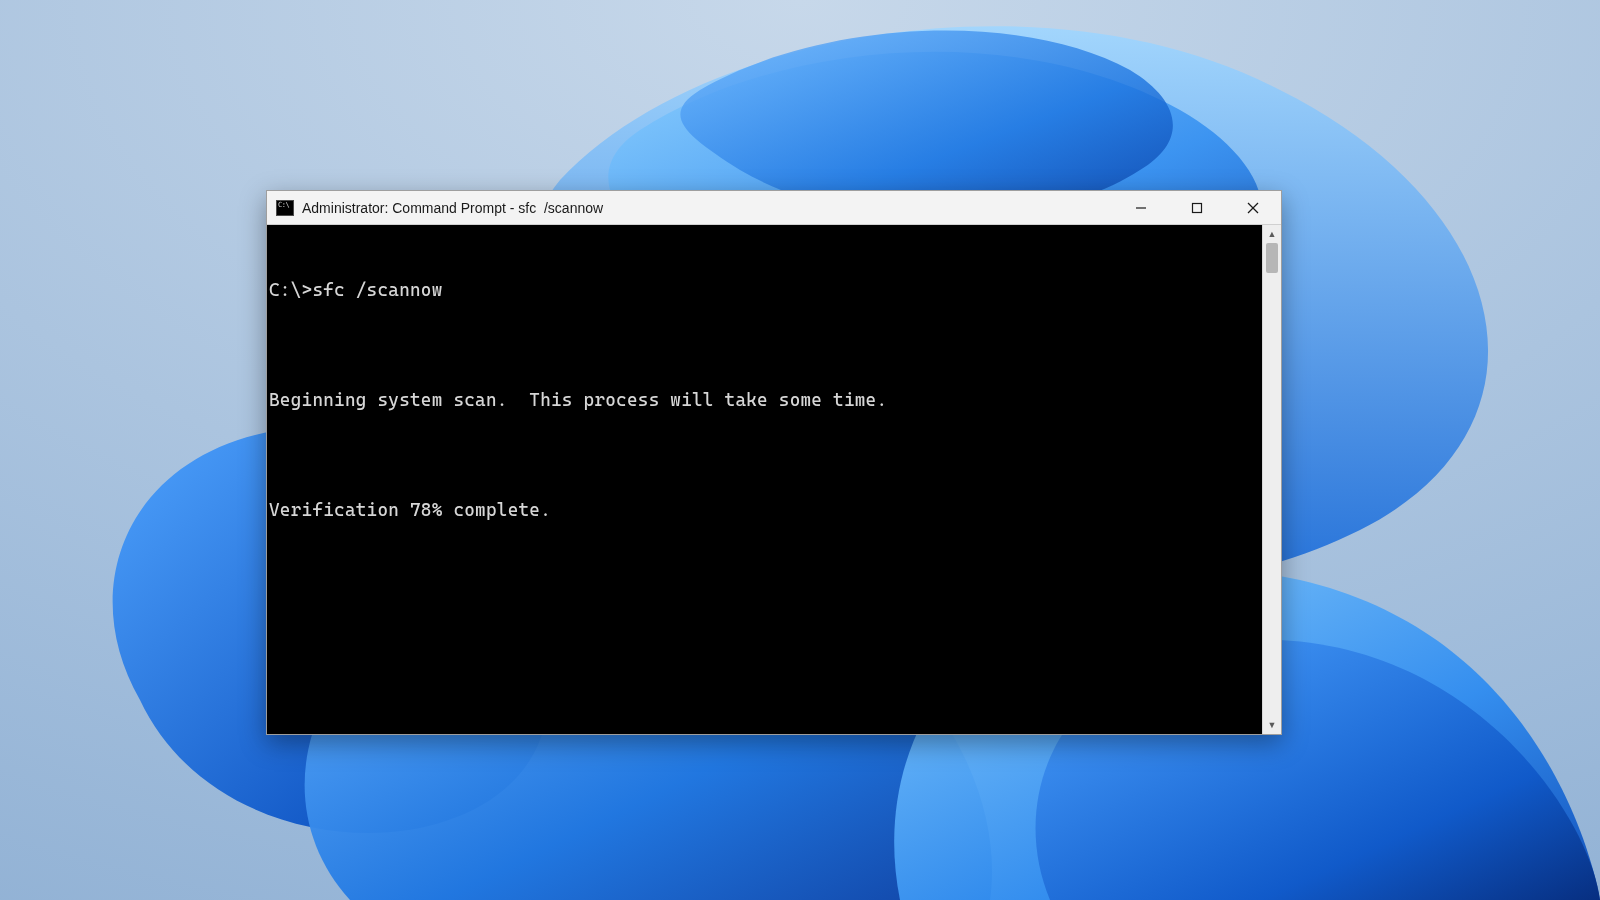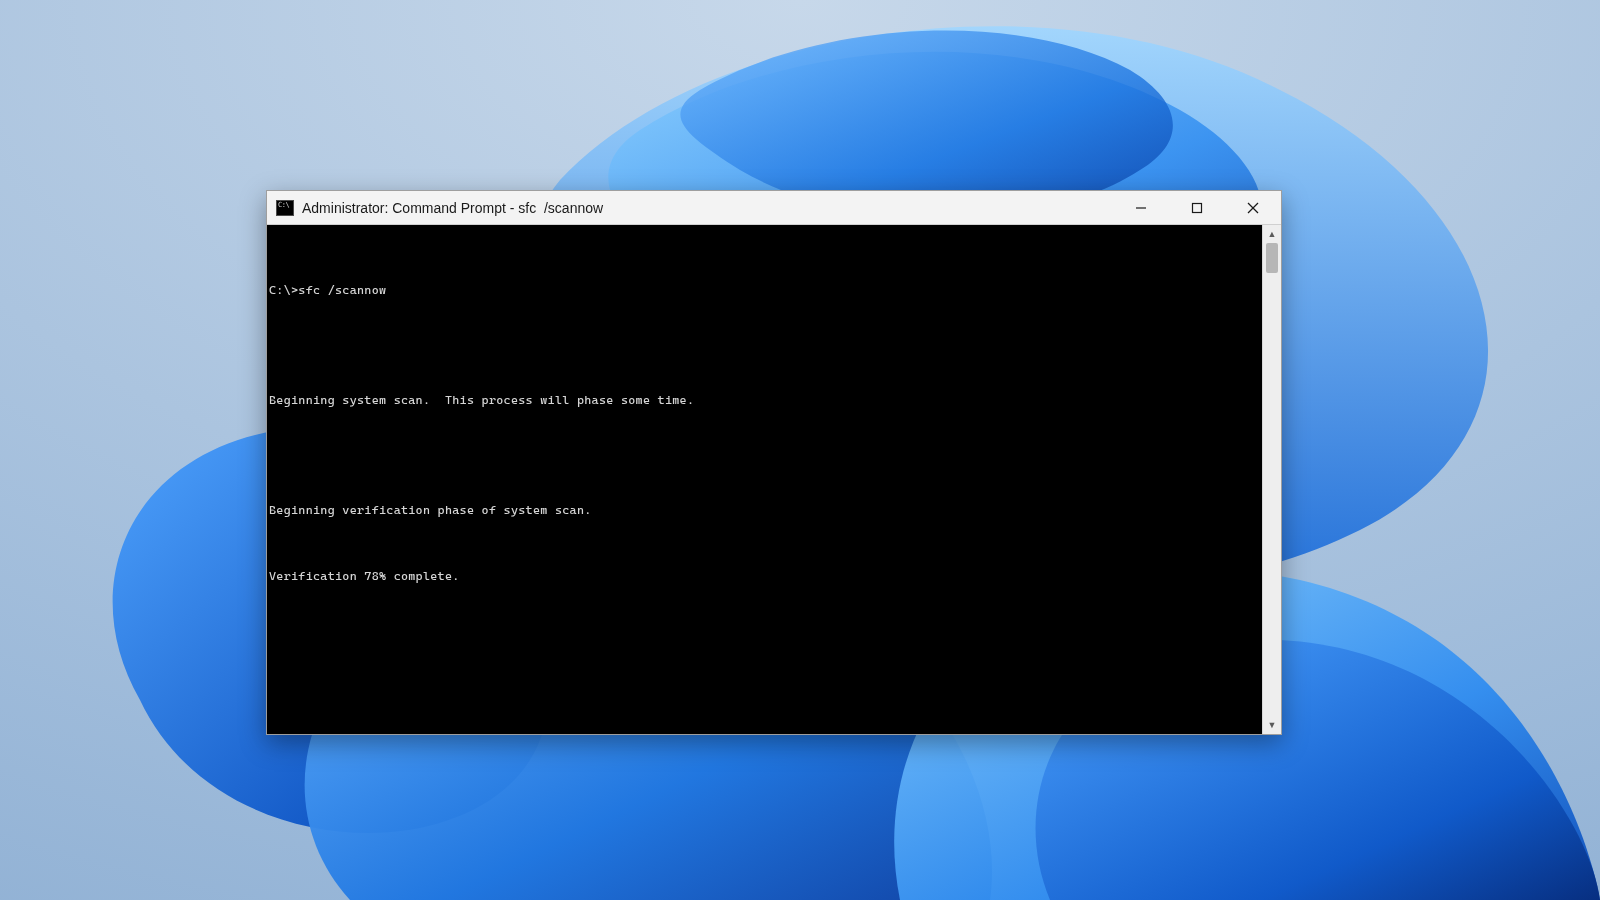--- a/index.html
+++ b/index.html
@@ -96,21 +96,21 @@
     .client-area {
       flex: 1 1 auto;
       display: flex;
       background: #ffffff;
     }
     .console {
       flex: 1 1 auto;
       background: #000000;
       color: #d6d6d6;
       font-family: "Cascadia Mono", Consolas, monospace;
-      font-size: 12px;
+      font-size: 18px;
       line-height: 22px;
       padding: 10px 0 8px 0;
       white-space: pre;
       letter-spacing: 0.3px;
     }
     .console .line {
       padding: 0 2px;
     }
     .scrollbar {
       width: 19px;
@@ -208,23 +208,22 @@
             <line x1="1" y1="1" x2="11" y2="11" stroke="#1a1a1a" stroke-width="1.2"></line>
             <line x1="11" y1="1" x2="1" y2="11" stroke="#1a1a1a" stroke-width="1.2"></line>
           </svg>
       </div>
     </div>
   </div>
   <div class="client-area">
     <div class="console">
       <div class="line">C:\&gt;sfc /scannow</div>
       <div class="line"></div>
-      <div class="line">Beginning system scan.  This process will phase some time.</div>
+      <div class="line">Beginning system scan.  This process will take some time.</div>
       <div class="line"></div>
-      <div class="line">Beginning verification phase of system scan.</div>
       <div class="line">Verification 78% complete.</div>
     </div>
     <div class="scrollbar">
       <div class="sb-arrow">▲</div>
       <div class="sb-track">
         <div class="sb-thumb"></div>
       </div>
       <div class="sb-arrow">▼</div>
     </div>
   </div>

